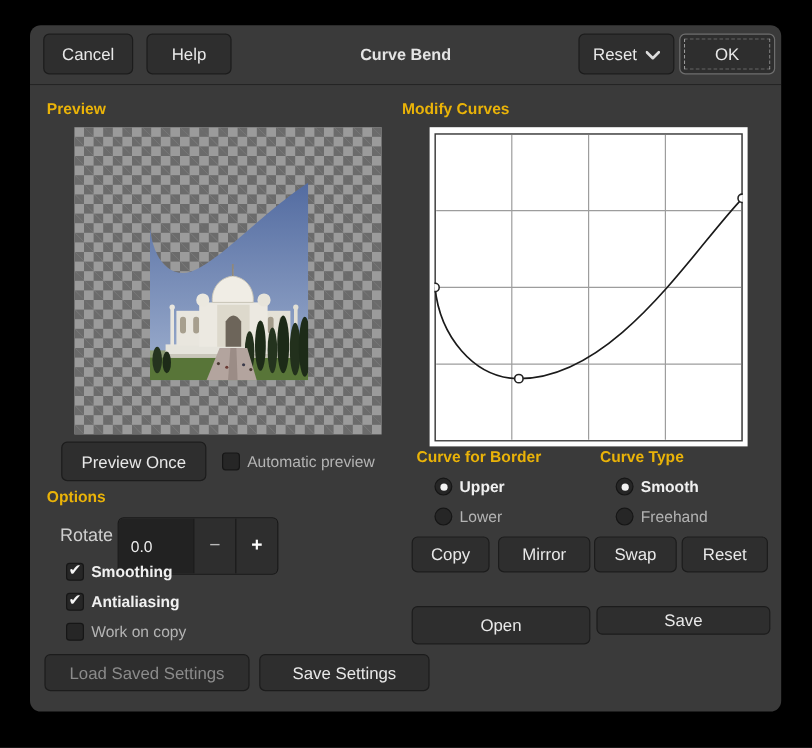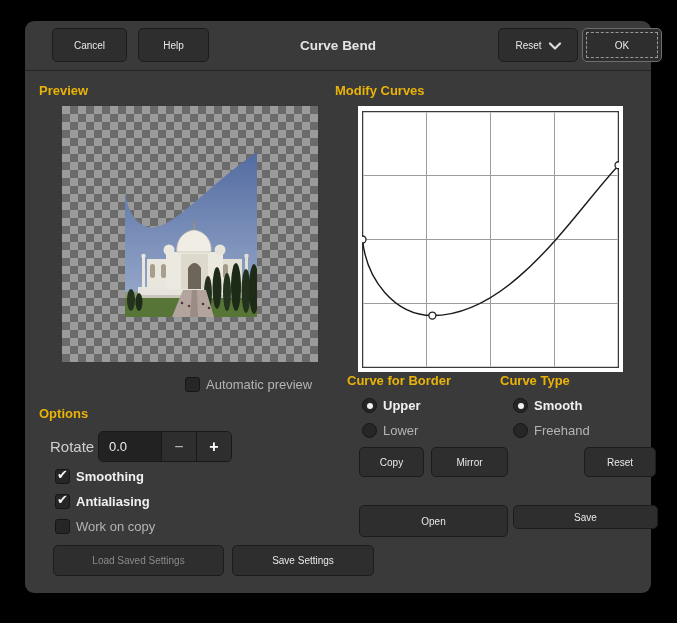--- a/index.html
+++ b/index.html
@@ -13,23 +13,22 @@
     background:#3a3a3a;border-radius:9px;
   }
   
   .header{
     position:absolute;left:0;top:0;right:0;height:49px;
     border-bottom:1px solid #242424;border-radius:9px 9px 0 0;
   }
   .btn{
     position:absolute;display:flex;align-items:center;justify-content:center;
     background:#2e2e2e;border:1px solid #1c1c1c;border-radius:5px;
-    color:#e8e8e8;font-size:10px;box-sizing:border-box;cursor:default;
+    color:#e8e8e8;font-size:14px;box-sizing:border-box;cursor:default;
     gap:7px;
-    margin-left:16px;
   }
   .btn.disabled{color:#8b8b8b;}
   .btn.focused{border-color:#6e6e6e;outline:1px dashed #9a9a9a;outline-offset:-5px;}
   .hdr-title{
     position:absolute;left:0;right:0;top:0;height:49px;
     display:flex;align-items:center;justify-content:center;
     font-weight:bold;font-size:13.5px;color:#e4e4e4;pointer-events:none;
   }
   .chev{width:12px;height:8px;margin-top:2px;}
   
@@ -60,21 +59,21 @@
     width:15px;height:15px;background:#262626;border:1px solid #161616;border-radius:50%;
     box-sizing:border-box;position:relative;flex:none;
   }
   .radio-row.checked .radio::after{
     content:"";position:absolute;left:3.5px;top:3.5px;width:6px;height:6px;border-radius:50%;background:#f2f2f2;
   }
   .opt-label{font-size:13px;color:#b4b4b4;}
   .check-row.checked .opt-label,.radio-row.checked .opt-label{font-weight:bold;color:#f0f0f0;}
   
   .spin{
-    position:absolute;left:73px;top:410px;height:31px;display:flex;
+    position:absolute;left:73px;top:410px;height:48px;display:flex;
     border:1px solid #191919;border-radius:5px;overflow:hidden;box-sizing:border-box;
   }
   .spin-value{width:62px;background:#222;color:#ededed;font-size:13px;display:flex;align-items:center;padding-left:10px;box-sizing:border-box;}
   .spin-btn{width:34px;background:#2e2e2e;border-left:1px solid #191919;display:flex;align-items:center;justify-content:center;font-size:16px;color:#b9b9b9;}
   .spin-btn.plus{color:#fdfdfd;font-weight:bold;}
   .rotate-label{position:absolute;left:25px;top:417px;font-size:15px;color:#cfcfcf;}
   
   .graph-panel{
     position:absolute;left:333px;top:85px;width:265px;height:266px;background:#fff;
   }
@@ -168,20 +167,23 @@
         <path d="M 130,184 L 135,184 L 136,211 L 128,211 Z" fill="#9b8c86"></path>
 
         <circle cx="120" cy="197" r="1.3" fill="#4a3a33"></circle>
         <circle cx="127" cy="200" r="1.3" fill="#6b3a33"></circle>
         <circle cx="141" cy="198" r="1.3" fill="#3a3a4a"></circle>
         <circle cx="147" cy="202" r="1.3" fill="#4a3a33"></circle>
       </g>
     </svg>
   </div>
 
+  <div class="btn" style="left:26px;top:347px;width:121px;height:33px;">
+    <span>Preview Once</span>
+  </div>
 
   <div class="check-row" style="left:160px;top:356px;">
     <span class="checkbox"></span>
     <span class="opt-label">Automatic preview</span>
   </div>
 
   <div class="section-label" style="left:14px;top:385px;">Options</div>
 
   <div class="rotate-label">Rotate</div>
   <div class="spin">
@@ -249,20 +251,23 @@
     <span class="radio"></span>
     <span class="opt-label">Freehand</span>
   </div>
 
   <div class="btn" style="left:318px;top:426px;width:65px;height:30px;">
     <span>Copy</span>
   </div>
   <div class="btn" style="left:390px;top:426px;width:77px;height:30px;">
     <span>Mirror</span>
   </div>
+  <div class="btn" style="left:470px;top:426px;width:69px;height:30px;">
+    <span>Swap</span>
+  </div>
   <div class="btn" style="left:543px;top:426px;width:72px;height:30px;">
     <span>Reset</span>
   </div>
 
   <div class="btn" style="left:318px;top:484px;width:149px;height:32px;">
     <span>Open</span>
   </div>
   <div class="btn" style="left:472px;top:484px;width:145px;height:24px;">
     <span>Save</span>
   </div>

